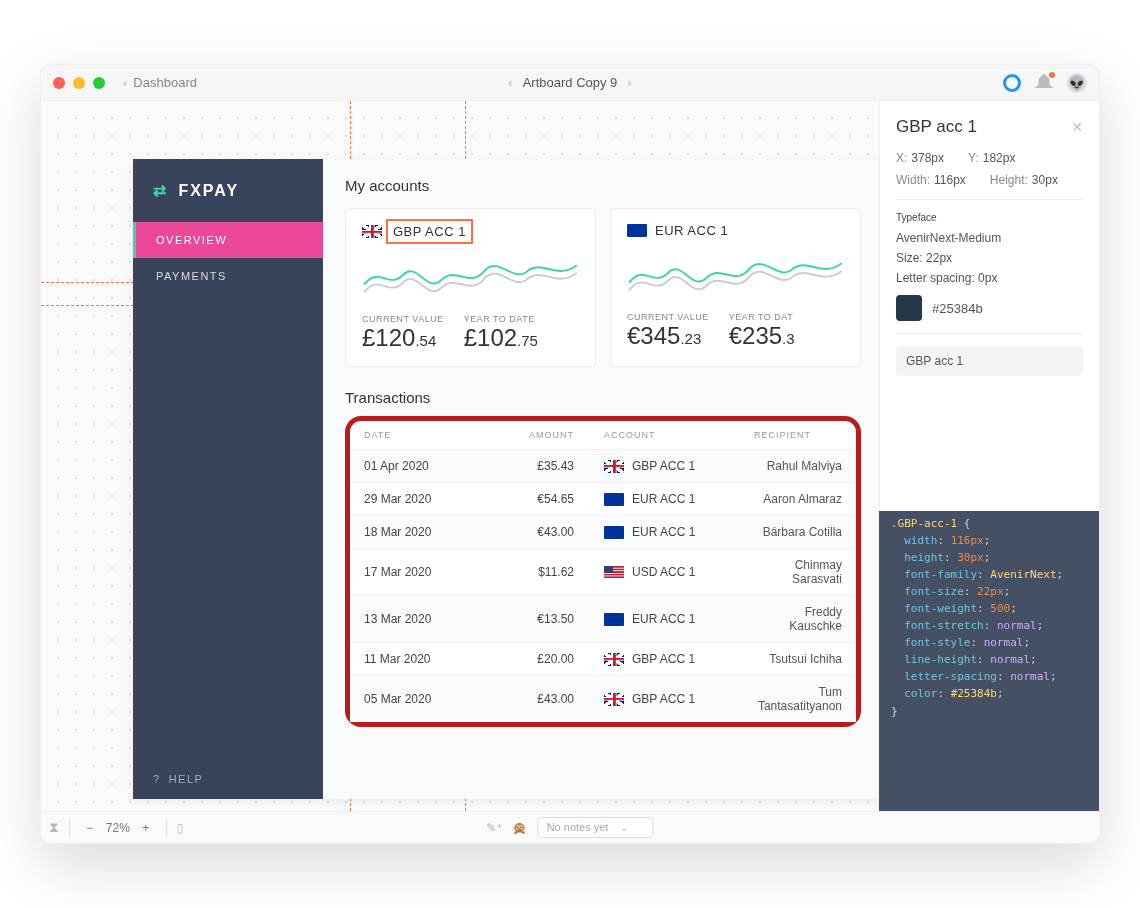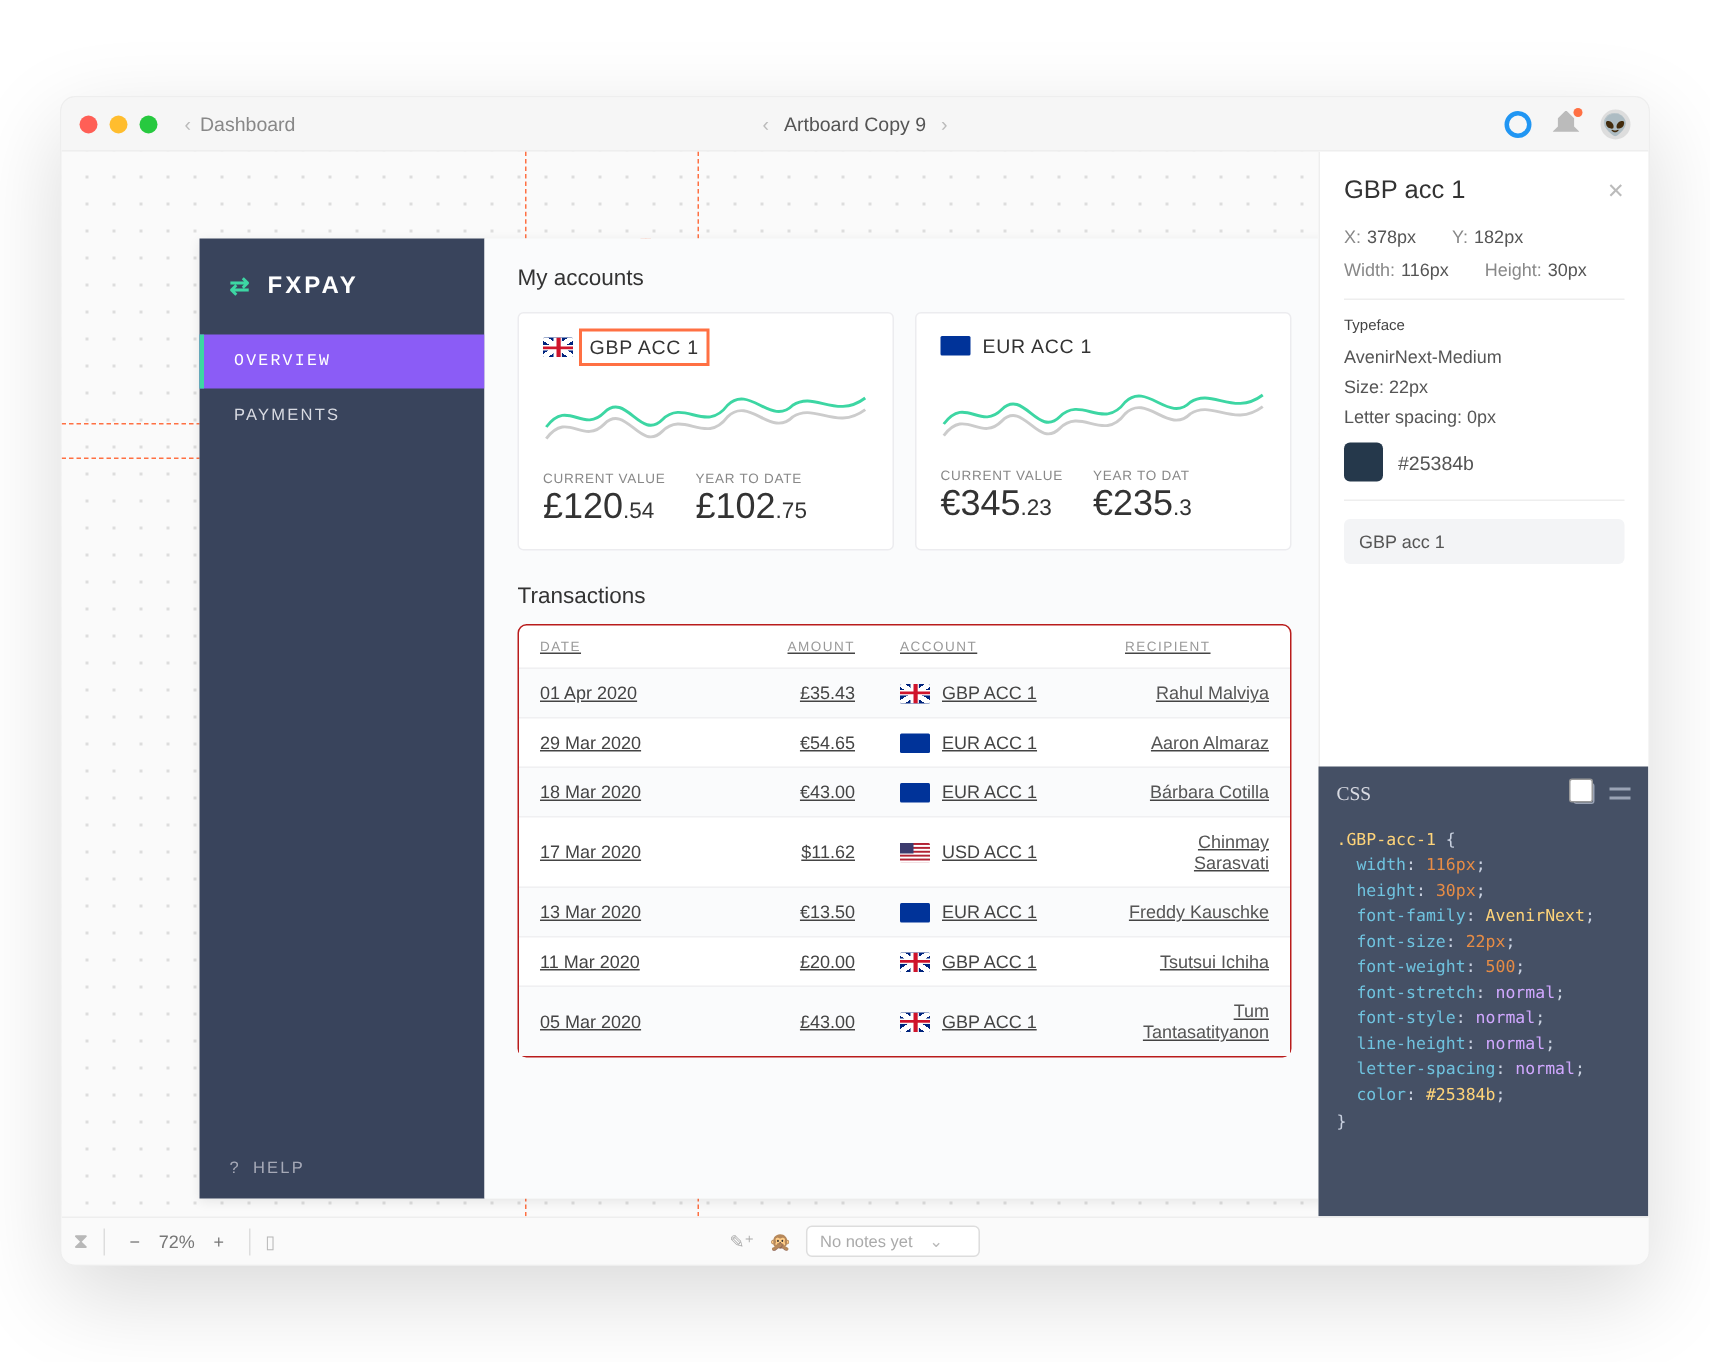--- a/index.html
+++ b/index.html
@@ -23,21 +23,21 @@
 
 .body { flex:1; position:relative; display:flex; overflow:hidden;}
 .dotgrid { position:absolute; inset:0; background-image: radial-gradient(#ddd 1px, transparent 1px); background-size: 18px 18px; background-position: 8px 8px;}
 .canvas { position:relative; flex:1; overflow:hidden;}
 .artboard { position:absolute; left:92px; top:58px; width:750px; height:640px; background:#f4f4f6; border-radius:2px; display:flex; box-shadow:0 2px 8px rgba(0,0,0,.08);}
 
 .sidebar { width:190px; background:#39445c; color:#d9dbe3; display:flex; flex-direction:column; }
 .logo { padding:22px 20px; display:flex; align-items:center; gap:10px; font-weight:600; letter-spacing:2px; color:#fff;}
 .logo-icon { color:#3dd6a3; font-size:16px;}
 .nav-item { padding:12px 20px; font-size:11px; letter-spacing:1.5px; cursor:pointer; border-left:3px solid transparent;}
-.nav-item.active { background:#8b5cf6; border-left-color:#3dd6a3; color:#fff;font-family:Liberation Mono, monospace;}
+.nav-item.active { background:#ec4899; border-left-color:#3dd6a3; color:#fff;}
 .help { margin-top:auto; padding:14px 20px; font-size:11px; letter-spacing:1.5px; display:flex; align-items:center; gap:8px; color:#a6a9b7;}
 
 .main { flex:1; padding:18px 22px; background:#fafbfc; overflow:hidden;}
 .section-title { font-size:15px; color:#333; margin-bottom:14px;}
 .cards { display:flex; gap:14px; }
 .card { flex:1; background:#fff; border:1px solid #ececef; border-radius:4px; padding:14px 16px; min-width:0;}
 .card-head { display:flex; align-items:center; gap:8px; font-size:13px; color:#333; letter-spacing:.5px; font-weight:500;}
 .flag { width:20px; height:13px; border-radius:1px; display:inline-block; }
 .flag.uk { background: linear-gradient(#00247d,#00247d); position:relative; overflow:hidden;}
 .flag.uk::before{content:"";position:absolute;inset:0;background:linear-gradient(to bottom right,transparent 42%,#fff 42%,#fff 58%,transparent 58%),linear-gradient(to bottom left,transparent 42%,#fff 42%,#fff 58%,transparent 58%),linear-gradient(#fff,#fff) center/100% 28% no-repeat,linear-gradient(#fff,#fff) center/28% 100% no-repeat;}
@@ -49,21 +49,21 @@
 .spark { height:58px; margin:6px -4px 10px; position:relative;}
 .spark svg { width:100%; height:100%;}
 .stats { display:flex; gap:20px;}
 .stat .label { font-size:9px; color:#888; letter-spacing:.5px;}
 .stat .val { font-size:24px; color:#333; font-weight:300;}
 .stat .val .cents { font-size:15px;}
 
 .card.selected .card-head span.title { outline:2px solid #ff7043; outline-offset:2px; padding:1px 3px;}
 
 .trans-title { margin-top:22px; font-size:15px; color:#333; margin-bottom:10px;}
-.table { border:1px solid #b91c1c; border-radius:6px; background:#fff; font-size:12px; color:#444;text-decoration:underline;}
+.table { border:5px solid #b91c1c; border-radius:16px; background:#fff; font-size:12px; color:#444;}
 .thead, .trow { display:grid; grid-template-columns: 120px 120px 150px 1fr; padding:9px 14px; align-items:center;}
 .thead { font-size:9px; color:#999; letter-spacing:1px;}
 .thead div:nth-child(2){text-align:right; padding-right:30px;}
 .thead div:nth-child(4){text-align:left;}
 .trow { border-top:1px solid #f0f0f2;}
 .trow:nth-child(odd){background:#fafbfc;}
 .trow .amt { text-align:right; padding-right:30px;}
 .trow .acct { display:flex; align-items:center; gap:8px;}
 .trow .rcpt { text-align:right; color:#555;}
 
@@ -295,27 +295,20 @@
       <div class="typeface"><span class="lbl">Size:</span> <span>22px</span></div>
       <div class="typeface"><span class="lbl">Letter spacing:</span> <span>0px</span></div>
       <div class="swatch-row">
         <div class="swatch" id="swatch" style="background: rgb(37, 56, 75);"></div>
         <span>#25384b</span>
       </div>
       <div class="sep"></div>
       <div class="content-box">GBP acc 1</div>
 
       <div class="css-panel">
-        <div class="css-head">
-          <span>CSS</span>
-          <span class="tools">
-            <span class="copy-icon" style="border-color:#9aa3b5"></span>
-            <span class="sliders-icon"></span>
-          </span>
-        </div>
         <div class="css-body" id="css-body"><span class="tok-sel">.GBP-acc-1</span> <span class="tok-punc">{</span>
   <span class="tok-prop">width</span><span class="tok-punc">:</span> <span class="tok-num">116px</span><span class="tok-punc">;</span>
   <span class="tok-prop">height</span><span class="tok-punc">:</span> <span class="tok-num">30px</span><span class="tok-punc">;</span>
   <span class="tok-prop">font-family</span><span class="tok-punc">:</span> <span class="tok-str">AvenirNext</span><span class="tok-punc">;</span>
   <span class="tok-prop">font-size</span><span class="tok-punc">:</span> <span class="tok-num">22px</span><span class="tok-punc">;</span>
   <span class="tok-prop">font-weight</span><span class="tok-punc">:</span> <span class="tok-num">500</span><span class="tok-punc">;</span>
   <span class="tok-prop">font-stretch</span><span class="tok-punc">:</span> <span class="tok-kw">normal</span><span class="tok-punc">;</span>
   <span class="tok-prop">font-style</span><span class="tok-punc">:</span> <span class="tok-kw">normal</span><span class="tok-punc">;</span>
   <span class="tok-prop">line-height</span><span class="tok-punc">:</span> <span class="tok-kw">normal</span><span class="tok-punc">;</span>
   <span class="tok-prop">letter-spacing</span><span class="tok-punc">:</span> <span class="tok-kw">normal</span><span class="tok-punc">;</span>

